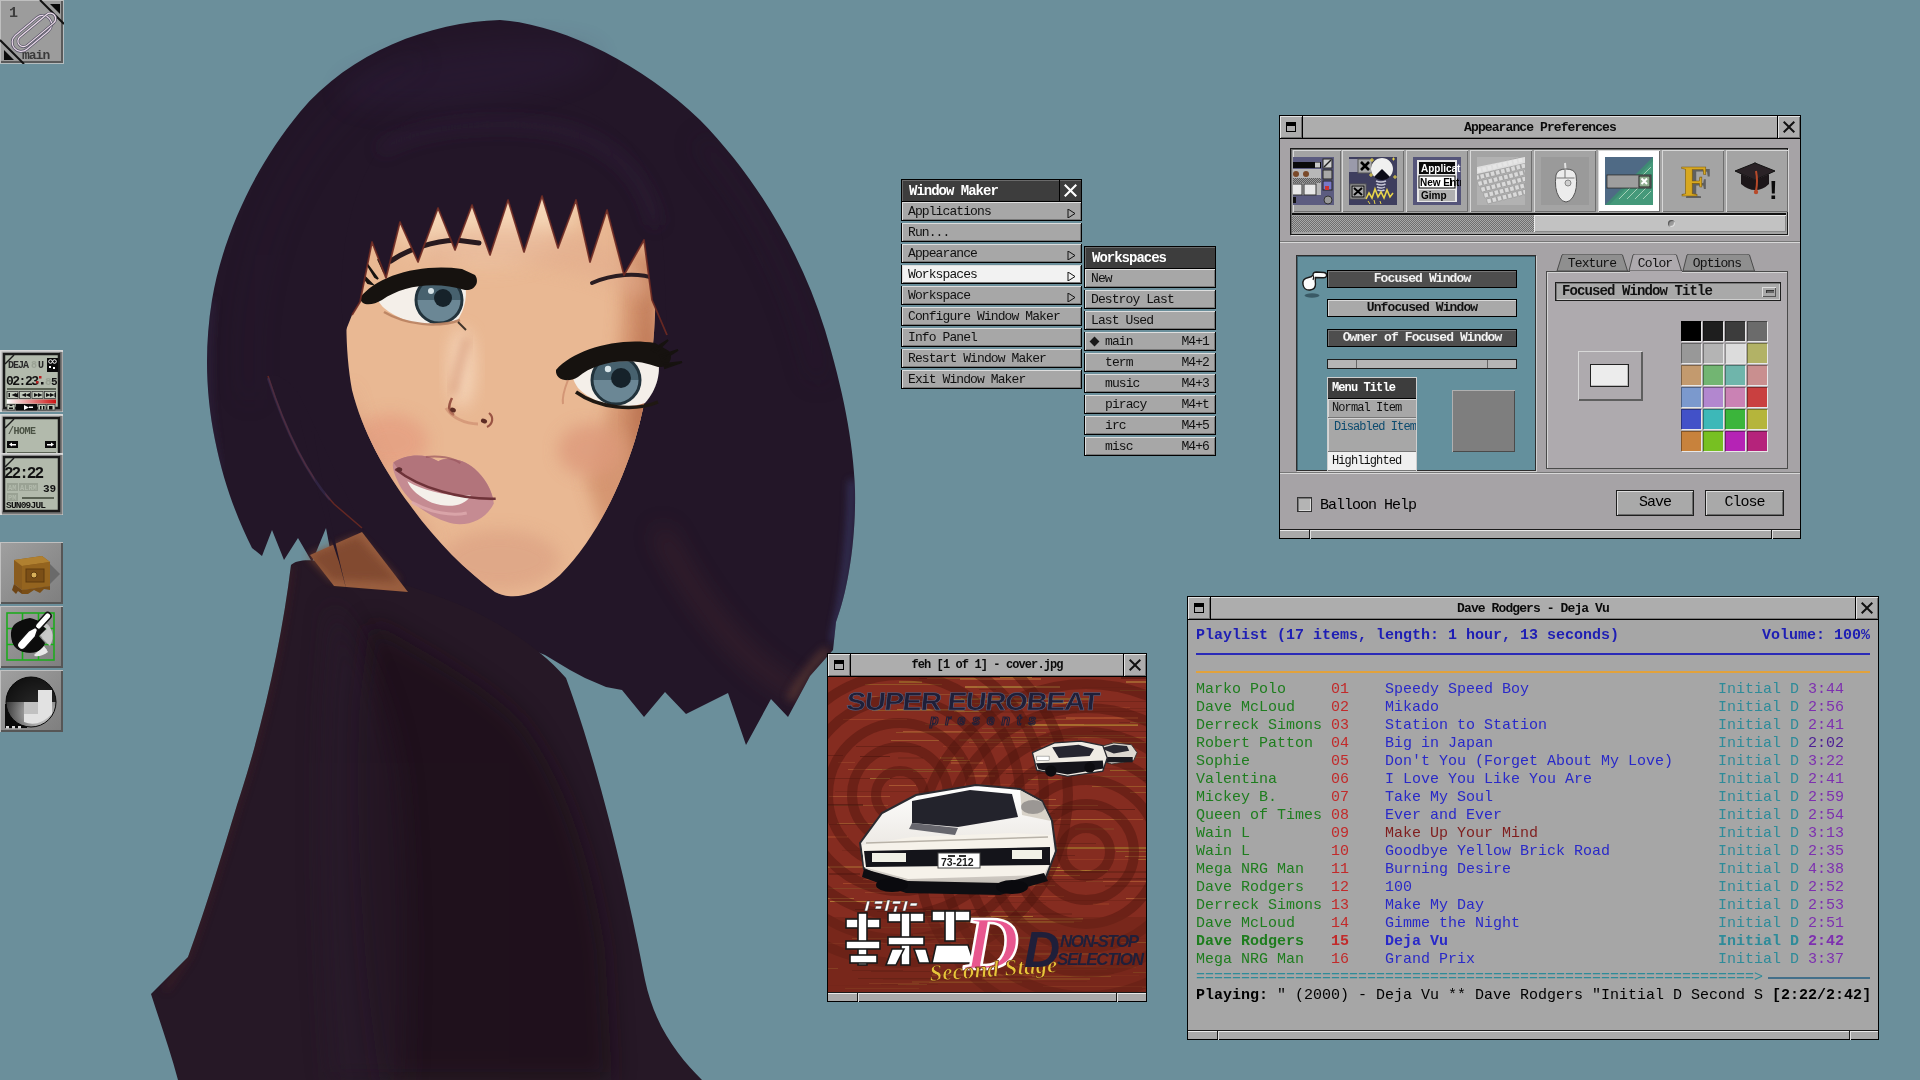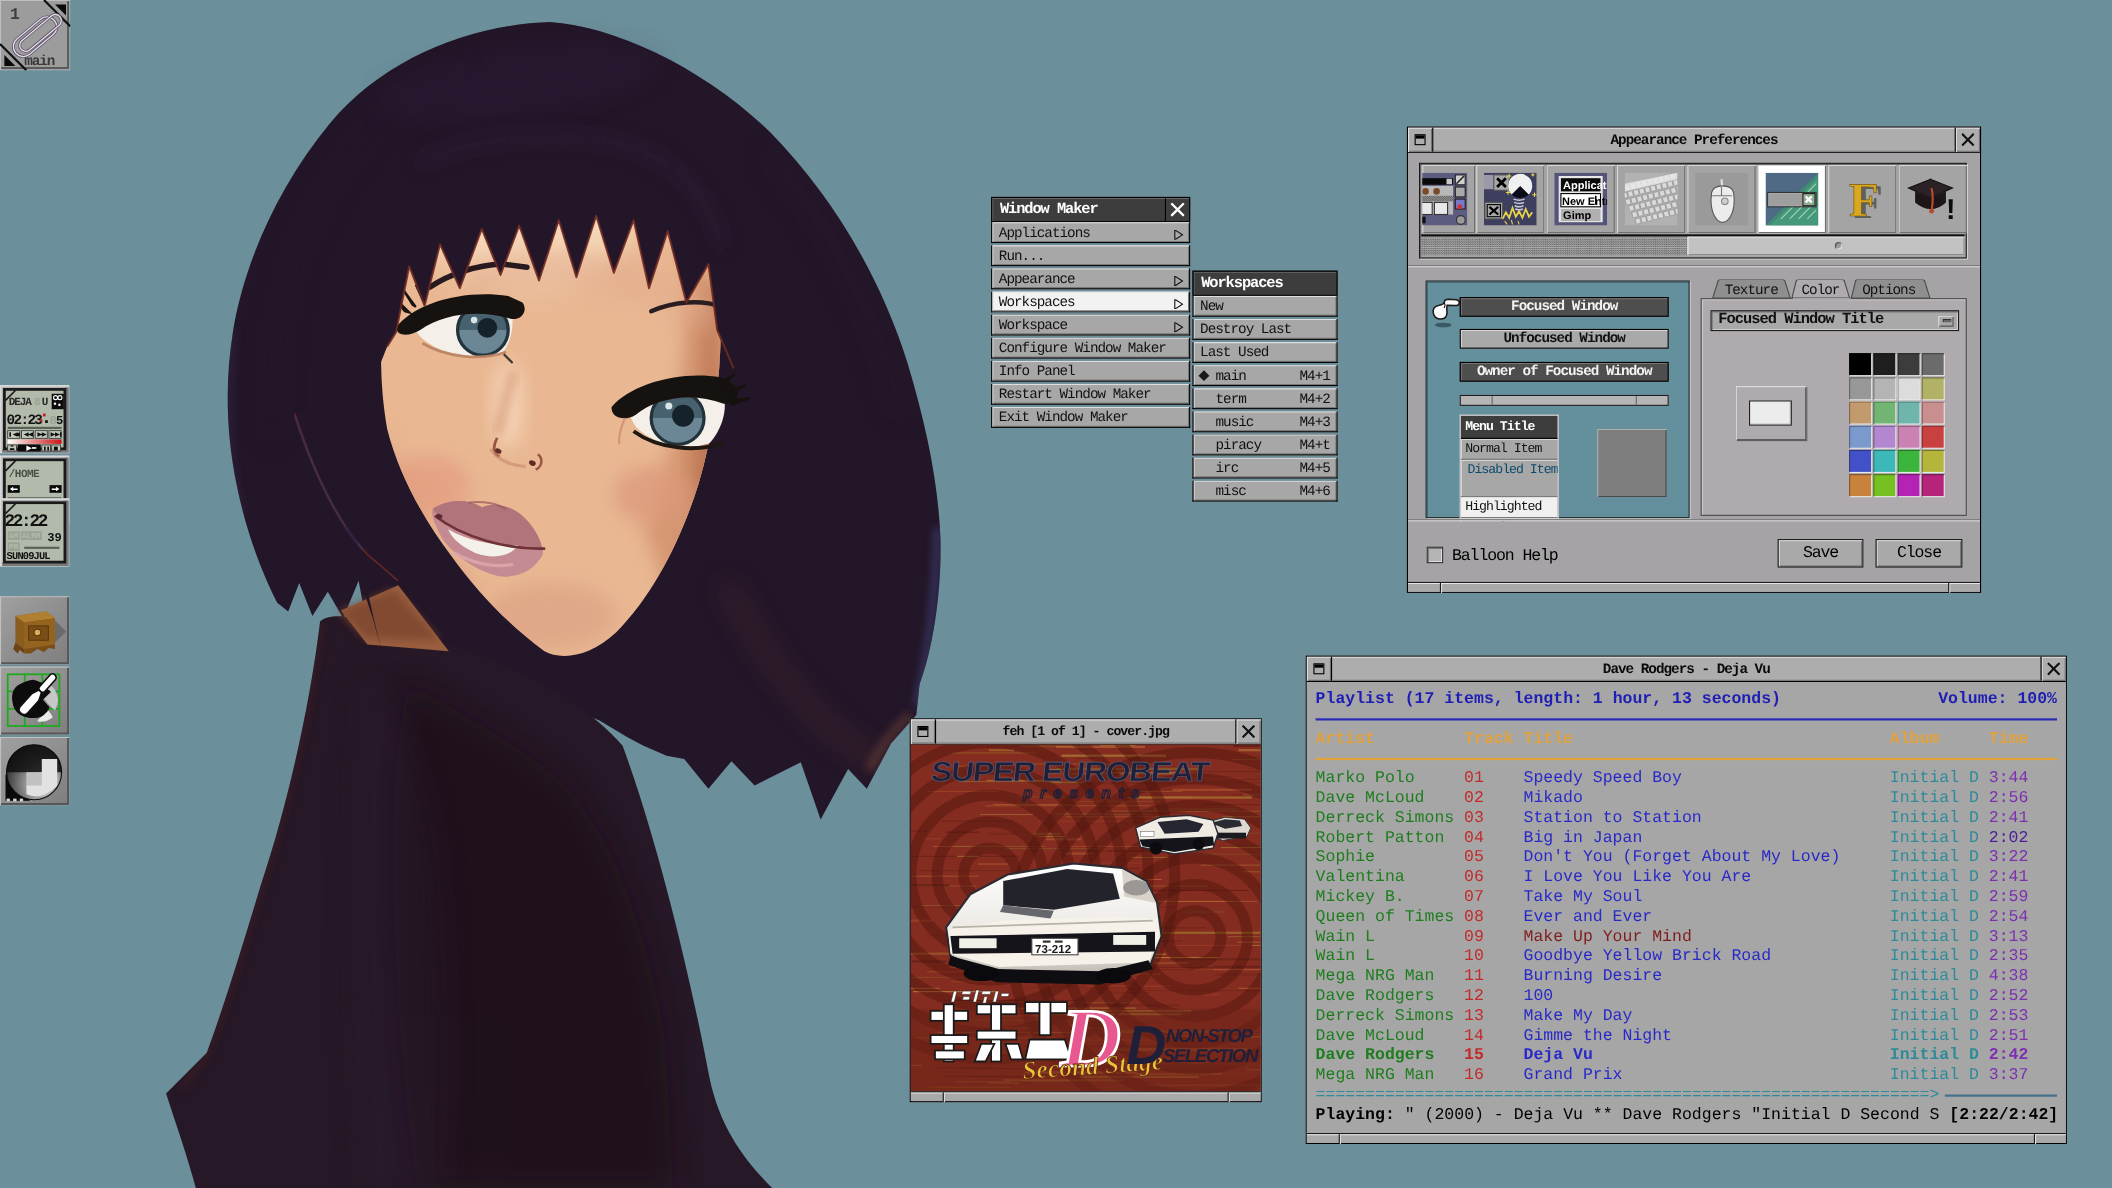--- a/index.html
+++ b/index.html
@@ -1000,21 +1000,20 @@
   </div>
   <div id="mocbody" style="position:relative;width:100%;height:411px;background:#a6a6a6;font:15px 'Liberation Mono',monospace;line-height:18px;color:#000;">
     <div style="position:absolute;left:8px;top:7px;width:674px;">
       <div style="display:flex;justify-content:space-between;font-weight:bold;color:#1e1eb4;">
           <span>Playlist (17 items, length: 1 hour, 13 seconds)</span>
           <span>Volume: 100%</span>
         </div>
       <div style="height:18px;position:relative;">
           <div style="position:absolute;left:0;right:0;top:8px;height:2px;background:#2a2ab8;"></div>
         </div>
-      <div style="color:#e2a23c;font-weight:bold;"><span>Artist</span><span style="position:absolute;left:135px;">Track</span><span style="position:absolute;left:189px;">Title</span><span style="position:absolute;left:522px;">Album</span><span style="position:absolute;left:612px;">Time</span></div>
       <div style="height:18px;position:relative;">
           <div style="position:absolute;left:0;right:0;top:8px;height:2px;background:#e2a23c;"></div>
         </div>
       <div id="rows">
       <div style="position:relative;height:18px;"><span style="color:#1e7d1e;">Marko Polo</span><span style="position:absolute;left:135px;color:#c22a2a;">01</span><span style="position:absolute;left:189px;color:#2929c8;">Speedy Speed Boy</span><span style="position:absolute;left:522px;color:#2e8b99;">Initial D</span><span style="position:absolute;left:612px;color:#7d2fb0;">3:44</span></div>
       <div style="position:relative;height:18px;"><span style="color:#1e7d1e;">Dave McLoud</span><span style="position:absolute;left:135px;color:#c22a2a;">02</span><span style="position:absolute;left:189px;color:#2929c8;">Mikado</span><span style="position:absolute;left:522px;color:#2e8b99;">Initial D</span><span style="position:absolute;left:612px;color:#7d2fb0;">2:56</span></div>
       <div style="position:relative;height:18px;"><span style="color:#1e7d1e;">Derreck Simons</span><span style="position:absolute;left:135px;color:#c22a2a;">03</span><span style="position:absolute;left:189px;color:#2929c8;">Station to Station</span><span style="position:absolute;left:522px;color:#2e8b99;">Initial D</span><span style="position:absolute;left:612px;color:#7d2fb0;">2:41</span></div>
       <div style="position:relative;height:18px;"><span style="color:#1e7d1e;">Robert Patton</span><span style="position:absolute;left:135px;color:#c22a2a;">04</span><span style="position:absolute;left:189px;color:#2929c8;">Big in Japan</span><span style="position:absolute;left:522px;color:#2e8b99;">Initial D</span><span style="position:absolute;left:612px;color:#4c1d95;">2:02</span></div>
       <div style="position:relative;height:18px;"><span style="color:#1e7d1e;">Sophie</span><span style="position:absolute;left:135px;color:#c22a2a;">05</span><span style="position:absolute;left:189px;color:#2929c8;">Don't You (Forget About My Love)</span><span style="position:absolute;left:522px;color:#2e8b99;">Initial D</span><span style="position:absolute;left:612px;color:#7d2fb0;">3:22</span></div>
       <div style="position:relative;height:18px;"><span style="color:#1e7d1e;">Valentina</span><span style="position:absolute;left:135px;color:#c22a2a;">06</span><span style="position:absolute;left:189px;color:#2929c8;">I Love You Like You Are</span><span style="position:absolute;left:522px;color:#2e8b99;">Initial D</span><span style="position:absolute;left:612px;color:#7d2fb0;">2:41</span></div>

